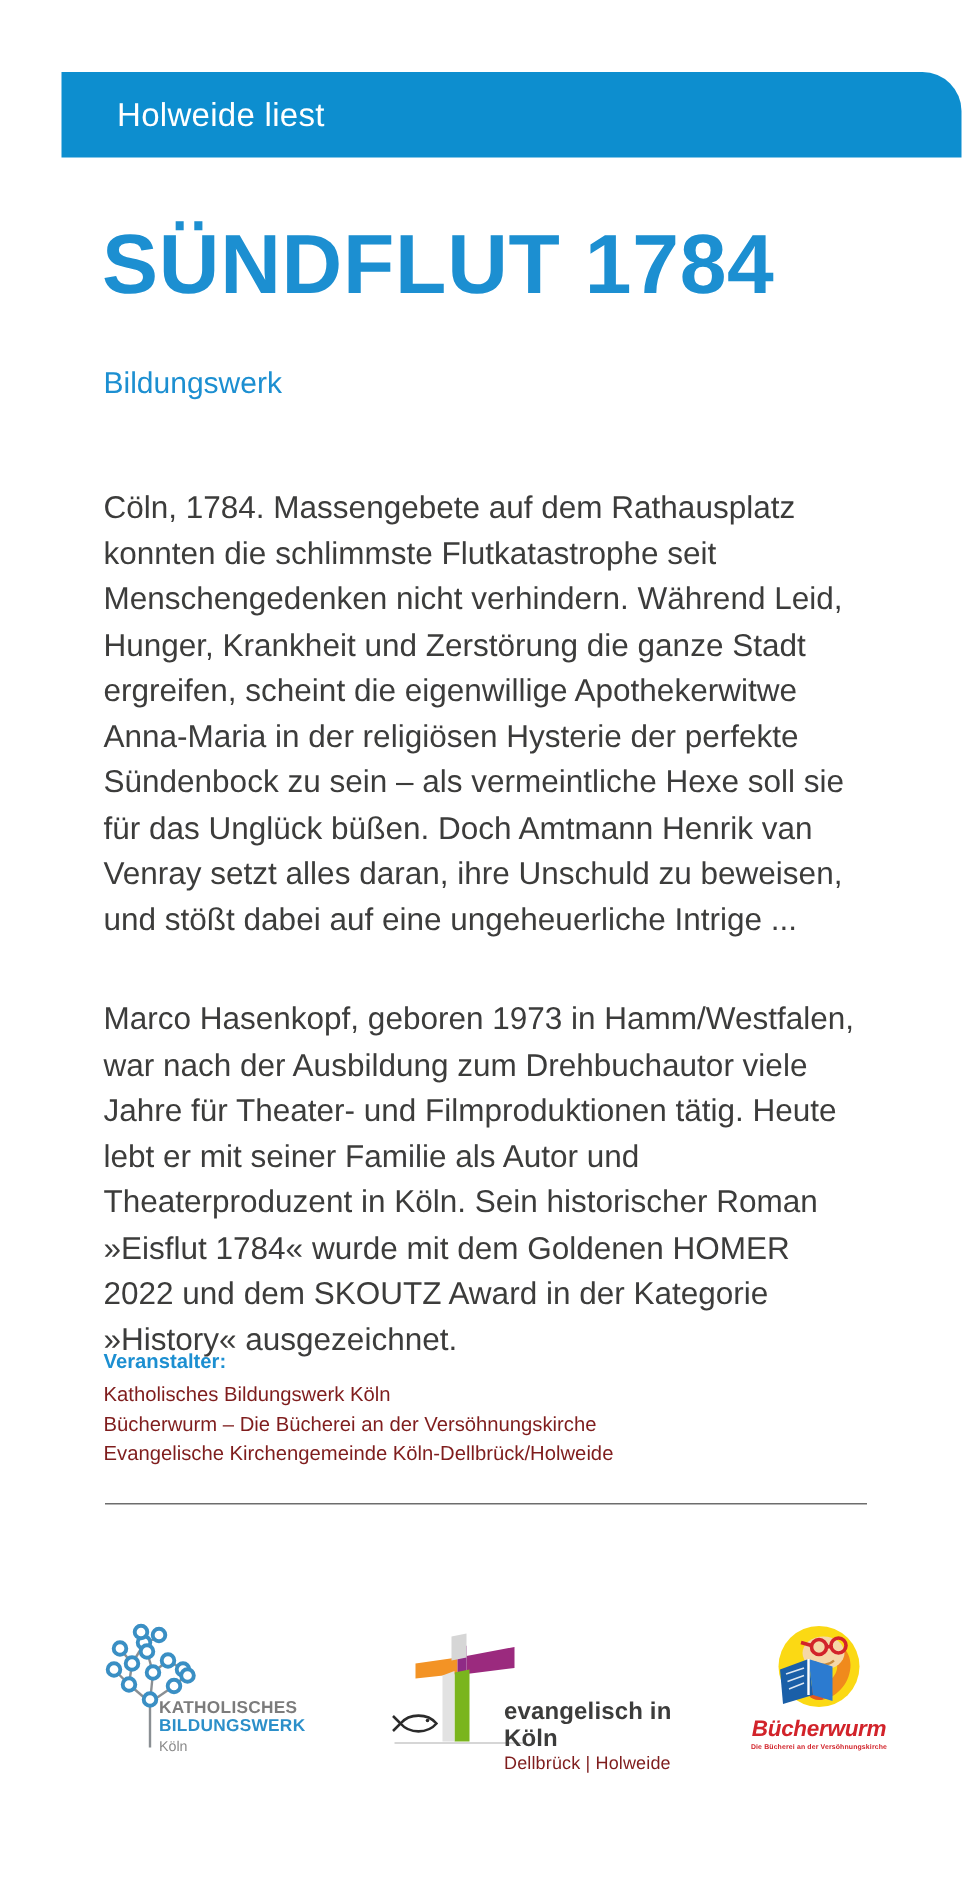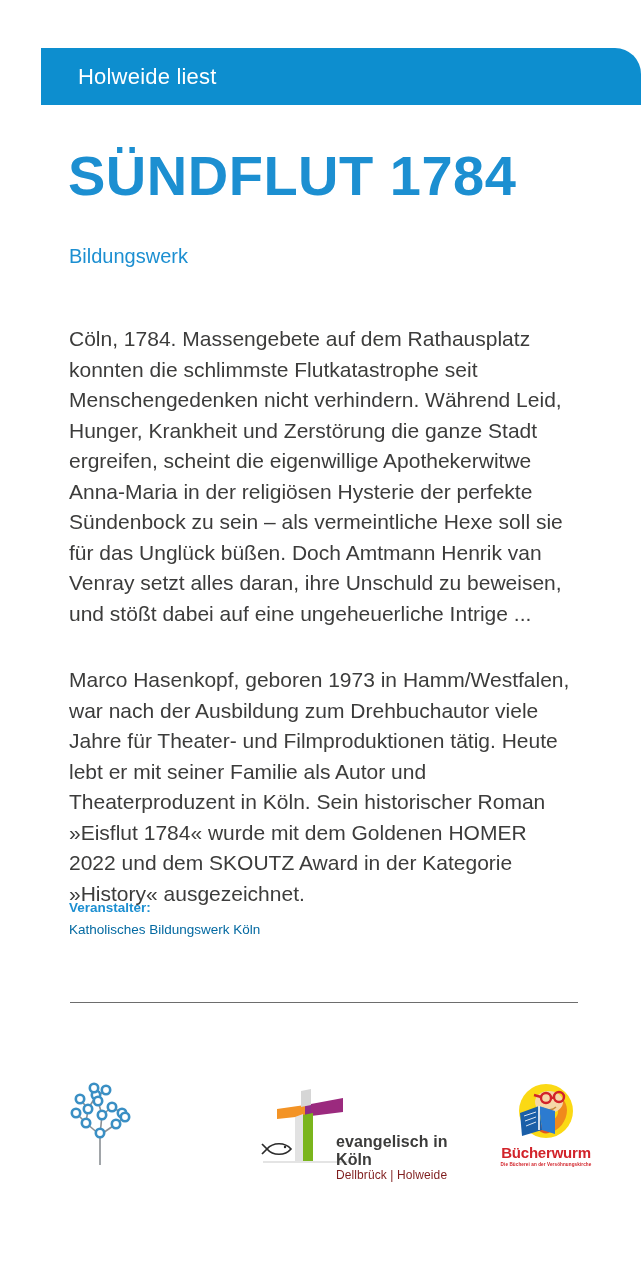--- a/index.html
+++ b/index.html
@@ -81,21 +81,21 @@
   }
   .organizer-label {
     font-size: 13.5px;
     font-weight: 700;
     color: #1c8fd1;
     line-height: 20px;
     margin-bottom: 2px;
   }
   .organizer-line {
     font-size: 13.5px;
-    color: #0369a1;
+    color: #7f1d1d;
     line-height: 19.5px;
   }
 
   .divider {
     position: absolute;
     left: 70px;
     top: 1002px;
     width: 508px;
     height: 1px;
     background: #6d6d6d;
@@ -156,20 +156,21 @@
     height: 95px;
     text-align: center;
   }
   .logo-bw .worm { display: block; margin: 0 auto; }
   .bw-name {
     font-size: 15px;
     font-weight: 700;
     color: #d2232a;
     letter-spacing: -0.2px;
     margin-top: 1px;
+    font-style: italic;
   }
   .bw-tag {
     font-size: 4.6px;
     font-weight: 700;
     color: #d2232a;
     letter-spacing: 0.1px;
     margin-top: 1px;
   }
 </style>
 </head>
@@ -184,20 +185,22 @@
 <div class="subhead">Bildungswerk</div>
 
 <div class="body-copy">
   <p>Cöln, 1784. Massengebete auf dem Rathausplatz konnten die schlimmste Flutkatastrophe seit Menschengedenken nicht verhindern. Während Leid, Hunger, Krankheit und Zerstörung die ganze Stadt ergreifen, scheint die eigenwillige Apothekerwitwe Anna-Maria in der religiösen Hysterie der perfekte Sündenbock zu sein – als vermeintliche Hexe soll sie für das Unglück büßen. Doch Amtmann Henrik van Venray setzt alles daran, ihre Unschuld zu beweisen, und stößt dabei auf eine ungeheuerliche Intrige ...</p>
   <p>Marco Hasenkopf, geboren 1973 in Hamm/Westfalen, war nach der Ausbildung zum Drehbuchautor viele Jahre für Theater- und Filmproduktionen tätig. Heute lebt er mit seiner Familie als Autor und Theaterproduzent in Köln. Sein historischer Roman »Eisflut 1784« wurde mit dem Goldenen HOMER 2022 und dem SKOUTZ Award in der Kategorie »History« ausgezeichnet.</p>
 </div>
 
 <div class="organizer">
   <div class="organizer-label">Veranstalter:</div>
   <div class="organizer-line">Katholisches Bildungswerk Köln</div>
+  <div class="organizer-line">Bücherwurm – Die Bücherei an der Versöhnungskirche</div>
+  <div class="organizer-line">Evangelische Kirchengemeinde Köln-Dellbrück/Holweide</div>
 </div>
 
 <div class="divider"></div>
 
 <div class="logo-row">
 
   <div class="logo-kbw">
     <svg class="tree" width="72" height="90" viewBox="0 0 72 90">
       <g stroke="#8a8f93" stroke-width="1.6" fill="none">
         <path d="M36 86 L36 52"></path>
@@ -225,20 +228,25 @@
         <circle cx="42" cy="11" r="4.2"></circle>
         <circle cx="38" cy="36" r="4.2"></circle>
         <circle cx="34" cy="22" r="4.2"></circle>
         <circle cx="30" cy="9" r="4.2"></circle>
         <circle cx="48" cy="28" r="4.2"></circle>
         <circle cx="58" cy="34" r="4.2"></circle>
         <circle cx="52" cy="45" r="4.2"></circle>
         <circle cx="61" cy="38" r="4.2"></circle>
       </g>
     </svg>
+    <div class="kbw-text">
+      <div class="kbw-l1">KATHOLISCHES</div>
+      <div class="kbw-l2">BILDUNGSWERK</div>
+      <div class="kbw-l3">Köln</div>
+    </div>
   </div>
 
   <div class="logo-ev">
     <svg class="cross" width="90" height="82" viewBox="0 0 90 82">
 
       <path d="M16 22 L44 18 L44 29 L16 32 Z" fill="#f39325"></path>
 
       <path d="M50 17 L82 11 L82 25 L50 29 Z" fill="#9b2a7e"></path>
       <path d="M44 16 L50 10 L50 30 L44 30 Z" fill="#8f2b86"></path>
 

